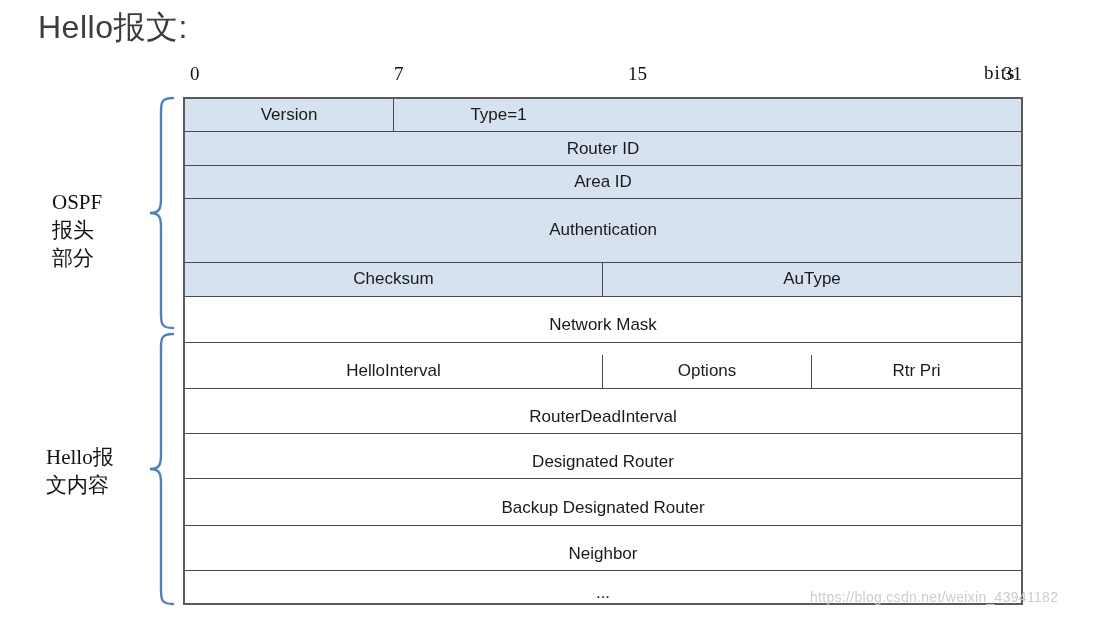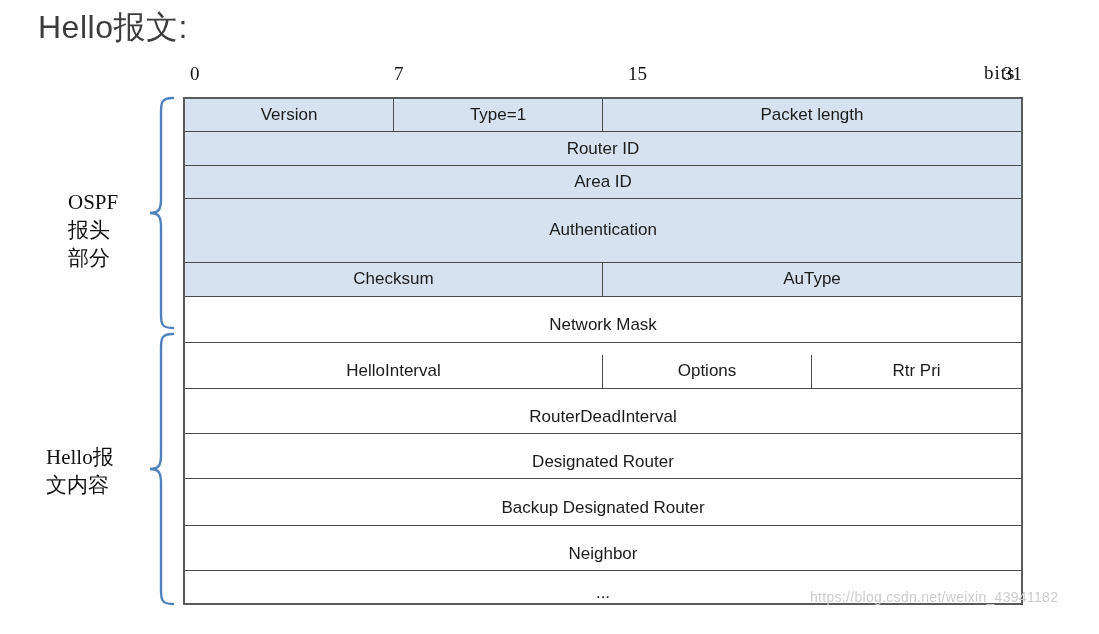--- a/index.html
+++ b/index.html
@@ -88,21 +88,21 @@
   .brace svg { display: block; width: 100%; height: 100%; }
   
   .side-label {
     position: absolute;
     font-family: "Liberation Serif", "DejaVu Serif", serif;
     font-size: 21px;
     color: #111;
     line-height: 28px;
     white-space: nowrap;
   }
-  .label-header { left: 52px; top: 188px; margin-left: 16px; }
+  .label-header { left: 52px; top: 188px; }
   .label-body   { left: 46px; top: 443px; }
   
   .watermark {
     position: absolute;
     left: 810px;
     top: 589px;
     font-size: 14px;
     color: var(--watermark_color);
     letter-spacing: 0.3px;
     z-index: 5;
@@ -120,21 +120,20 @@
     <span class="tick tick-7">7</span>
     <span class="tick tick-15">15</span>
     <span class="tick tick-31">31</span>
     <span class="tick tick-unit">bits</span>
   </div>
 
   <div class="packet-table">
     <div class="prow sec-header rh39">
       <div class="cell w25">Version</div>
       <div class="cell w25">Type=1</div>
-      <div class="cell w50">Packet length</div>
     </div>
     <div class="prow sec-header rh39">
       <div class="cell w100">Router ID</div>
     </div>
     <div class="prow sec-header rh39">
       <div class="cell w100">Area ID</div>
     </div>
     <div class="prow sec-header rh74">
       <div class="cell w100">Authentication</div>
     </div>

